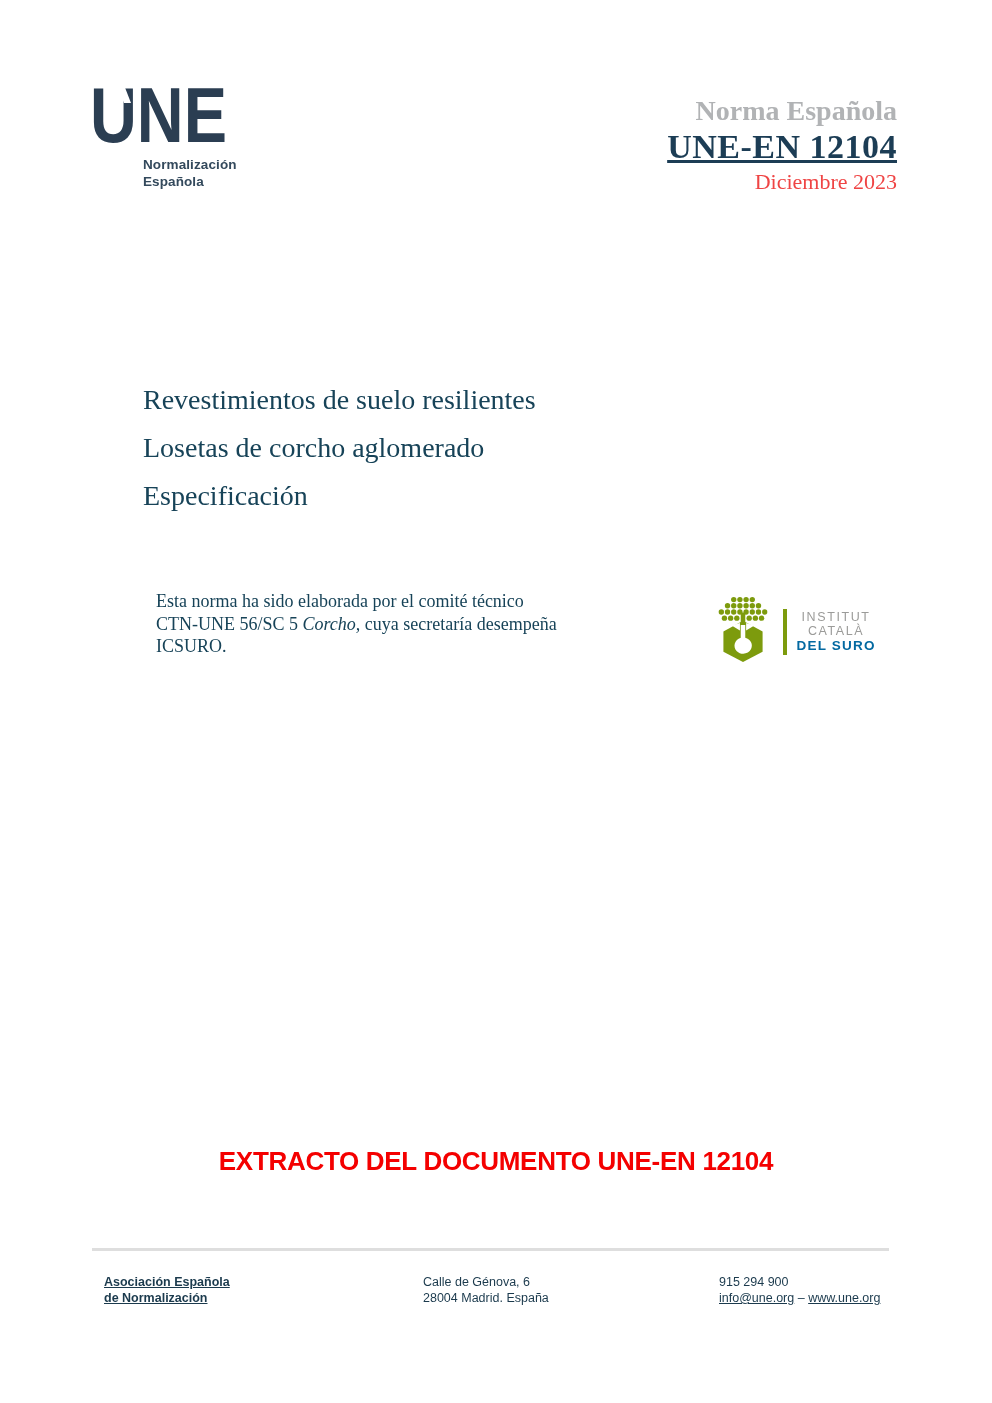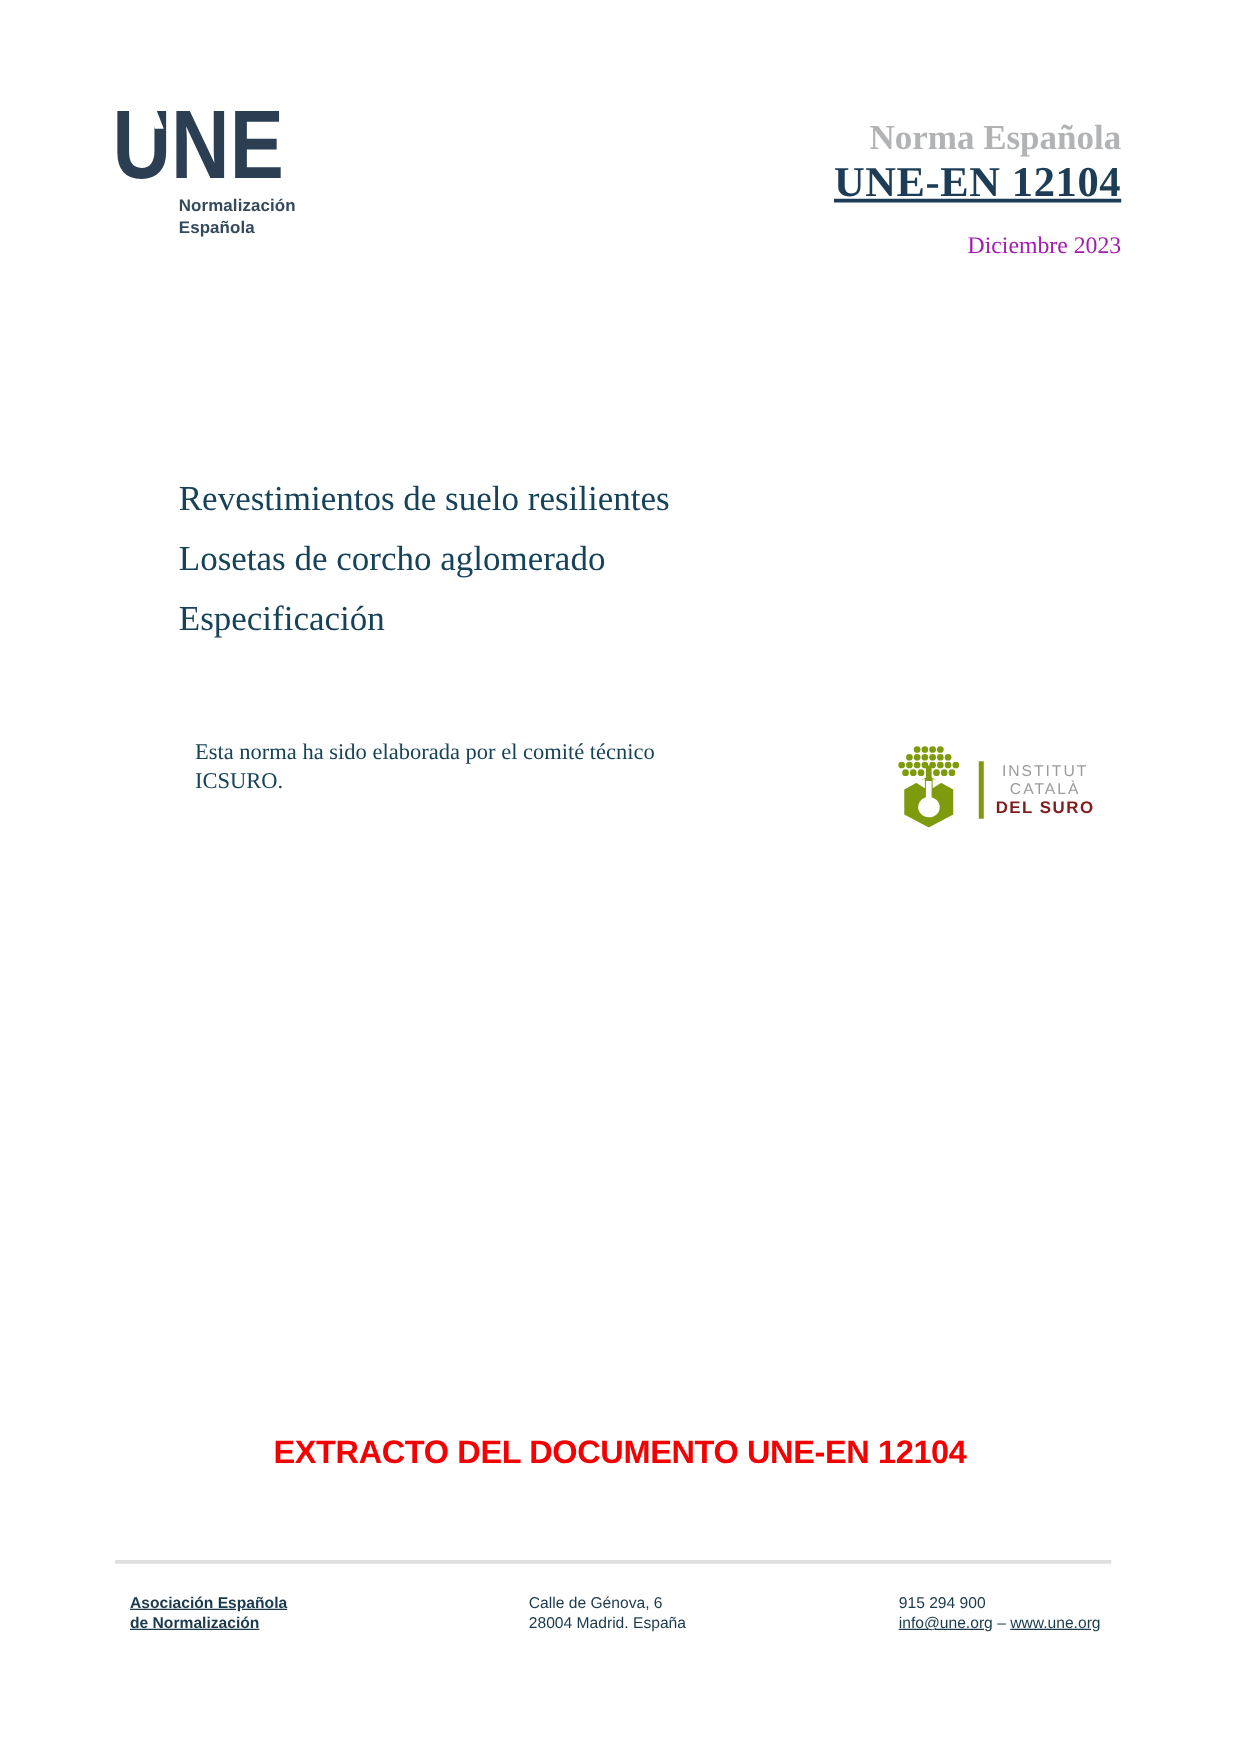--- a/index.html
+++ b/index.html
@@ -27,21 +27,21 @@
   .header-kicker {
     font-family: "Liberation Serif", serif; font-weight: bold;
     font-size: 28px; line-height: 33px; color: #b1b3b5;
   }
   .header-docnum {
     font-family: "Liberation Serif", serif; font-weight: bold;
     font-size: 34px; line-height: 40px; color: #1c3d55; letter-spacing: 0.5px; text-decoration: underline;
   }
   .header-date {
     font-family: "Liberation Serif", serif;
-    font-size: 19px; line-height: 24px; color: #a21caf; margin-top: 18px;
+    font-size: 22px; line-height: 24px; color: #ef4444; margin-top: 3px;
   }
 
   
   .title-block { position: absolute; left: 143px; top: 376px; }
   .title-line {
     font-family: "Liberation Serif", serif;
     font-size: 28px; line-height: 48px; color: #174358;
     font-weight: normal; margin: 0;
   }
 
@@ -55,21 +55,21 @@
 
   
   .icsuro { position: absolute; left: 718px; top: 596px; display: flex; align-items: flex-start; }
   .icsuro-divider { width: 3.5px; height: 46px; background: #7d9b0d; margin: 13px 0 0 15px; }
   .icsuro-text { margin-left: 10px; padding-top: 15px; font-family: "Liberation Sans", sans-serif; text-align: center; }
   .icsuro-text .l1, .icsuro-text .l2 {
     font-size: 12.5px; line-height: 13.5px; letter-spacing: 1.6px; color: #9b9b99;
   }
   .icsuro-text .l3 {
     font-size: 13.5px; line-height: 15px; letter-spacing: 1.2px;
-    color: #7f1d1d; font-weight: bold;
+    color: #0369a1; font-weight: bold;
   }
 
   
   .extract {
     position: absolute; left: 0; top: 1146px; width: 100%;
     text-align: center;
     font-family: "Liberation Sans", sans-serif; font-weight: bold;
     font-size: 26px; letter-spacing: -0.3px; color: #f40000;
   }
 
@@ -109,20 +109,21 @@
   </div>
 
   <div class="title-block">
     <div class="title-line">Revestimientos de suelo resilientes</div>
     <div class="title-line">Losetas de corcho aglomerado</div>
     <div class="title-line">Especificación</div>
   </div>
 
   <div class="committee">
     <div>Esta norma ha sido elaborada por el comité técnico</div>
+    <div><span>CTN-UNE 56/SC 5 </span><em>Corcho,</em><span> cuya secretaría desempeña</span></div>
     <div>ICSURO.</div>
   </div>
 
   <div class="icsuro">
     <svg width="50" height="66" viewBox="0 0 48 64">
       <g fill="#7d9b0d">
         <circle cx="15" cy="3.5" r="2.6"></circle>
           <circle cx="21" cy="3.5" r="2.6"></circle>
           <circle cx="27" cy="3.5" r="2.6"></circle>
           <circle cx="33" cy="3.5" r="2.6"></circle>

